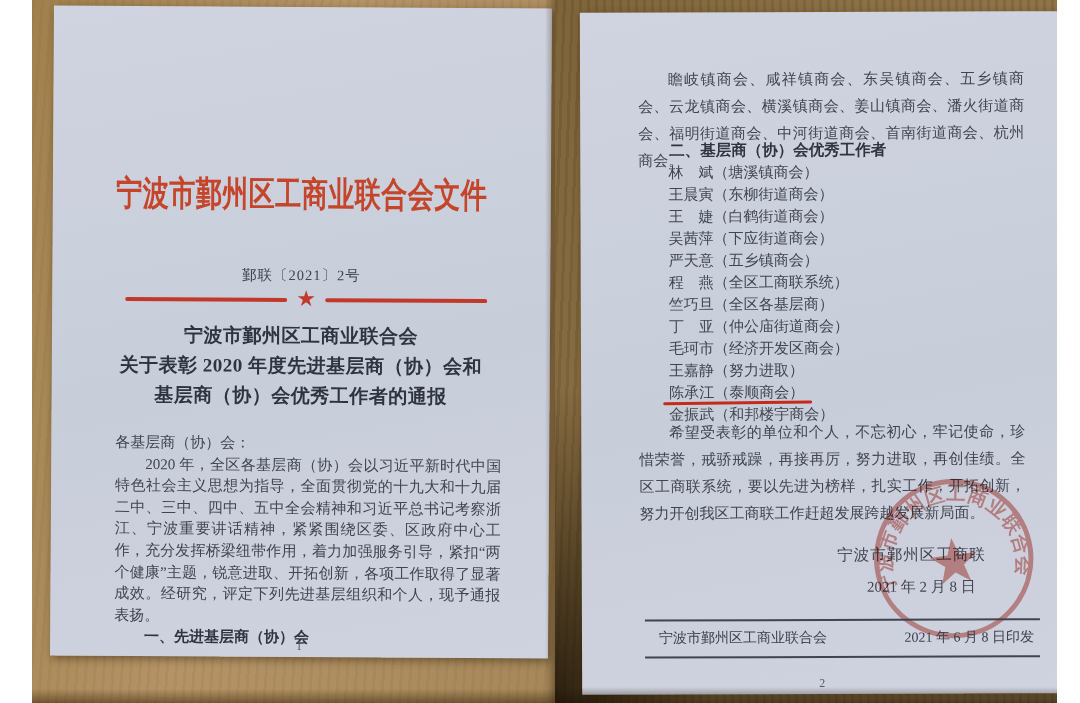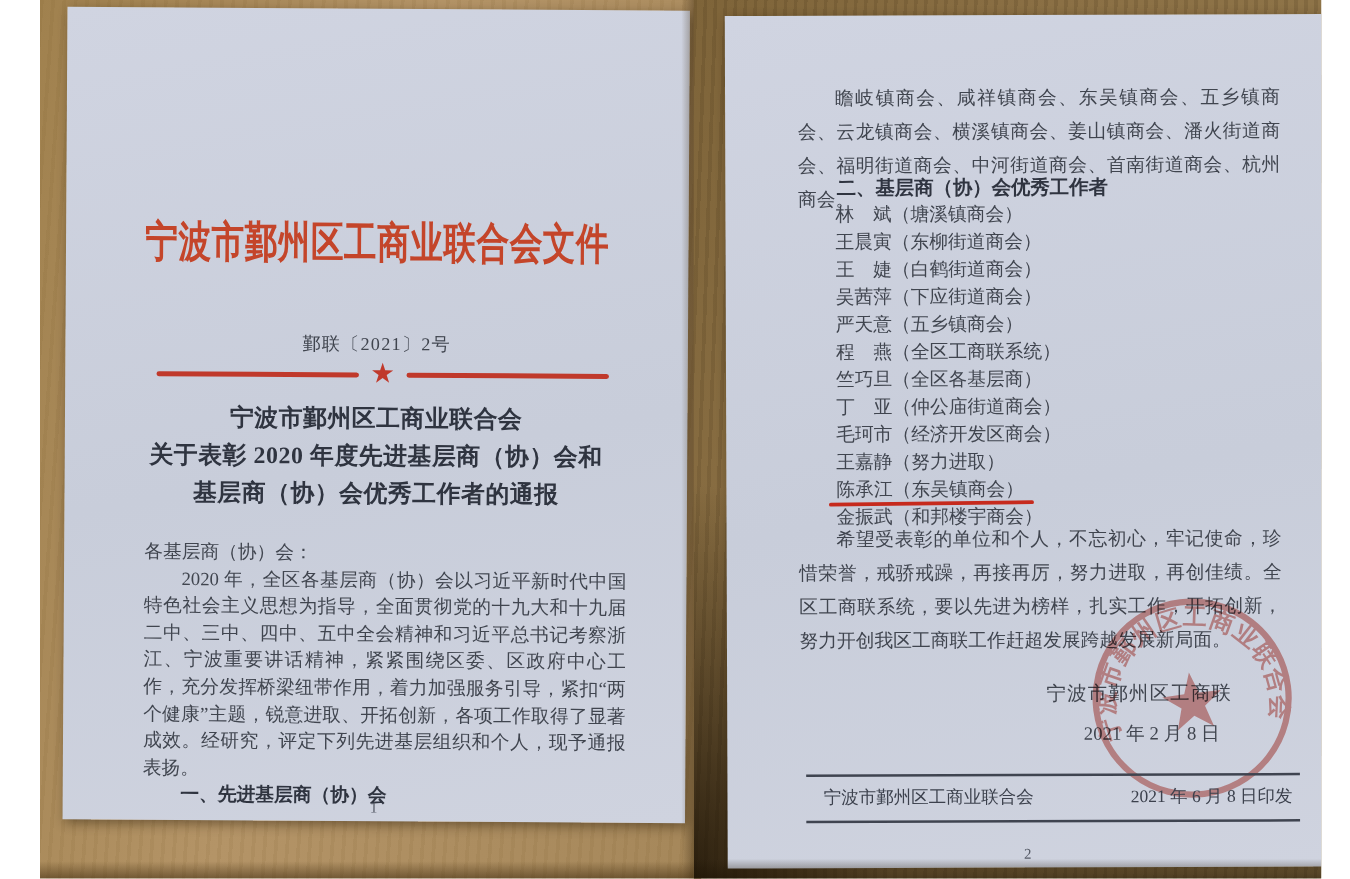--- a/index.html
+++ b/index.html
@@ -125,21 +125,21 @@
           <div class="worker-row"><span class="worker-text"><span>程　燕</span><span>（全区工商联系统）</span></span></div>
 
           <div class="worker-row"><span class="worker-text"><span>竺巧旦</span><span>（全区各基层商）</span></span></div>
 
           <div class="worker-row"><span class="worker-text"><span>丁　亚</span><span>（仲公庙街道商会）</span></span></div>
 
           <div class="worker-row"><span class="worker-text"><span>毛珂市</span><span>（经济开发区商会）</span></span></div>
 
           <div class="worker-row"><span class="worker-text"><span>王嘉静</span><span>（努力进取）</span></span></div>
 
-          <div class="worker-row underlined"><span class="worker-text"><span>陈承江</span><span>（东吴镇商会）</span></span></div>
+          <div class="worker-row underlined"><span class="worker-text"><span>陈承江</span><span>（泰顺商会）</span></span></div>
 
           <div class="worker-row"><span class="worker-text"><span>金振武</span><span>（和邦楼宇商会）</span></span></div>
         </div>
 
       <div class="closing">希望受表彰的单位和个人，不忘初心，牢记使命，珍惜荣誉，戒骄戒躁，再接再厉，努力进取，再创佳绩。全区工商联系统，要以先进为榜样，扎实工作，开拓创新，努力开创我区工商联工作赶超发展跨越发展新局面。</div>
       <div class="sig-org">宁波市鄞州区工商联</div>
       <div class="sig-date">2021 年 2 月 8 日</div>
 
       <svg class="seal" viewBox="0 0 200 200">
         <defs>

